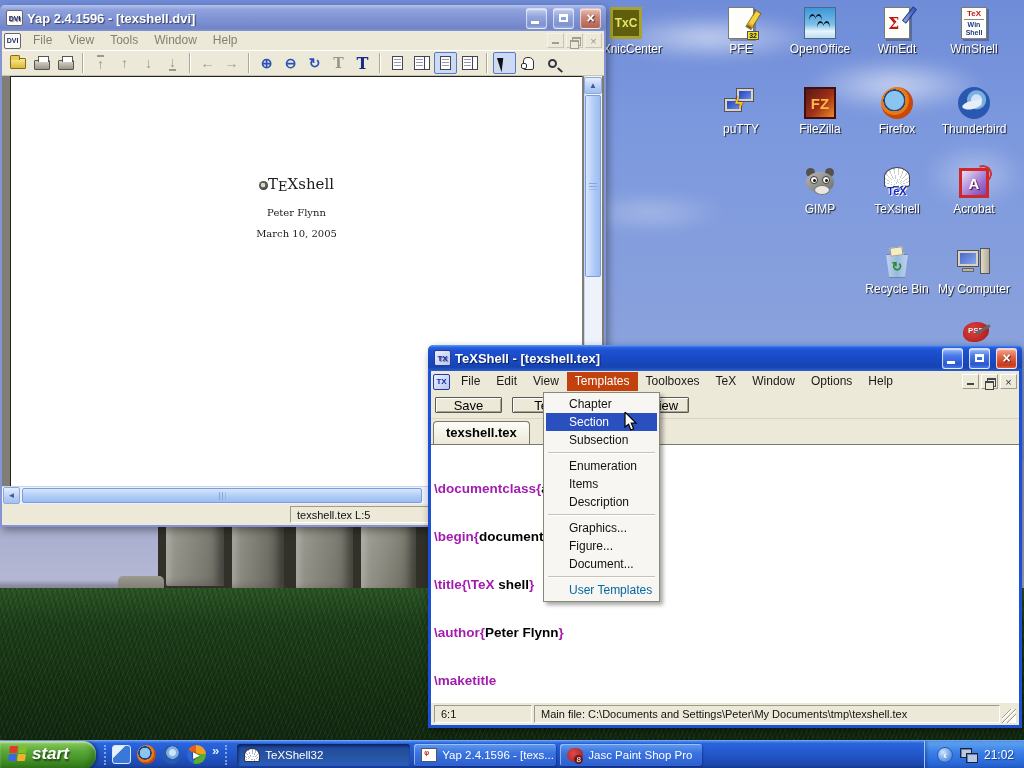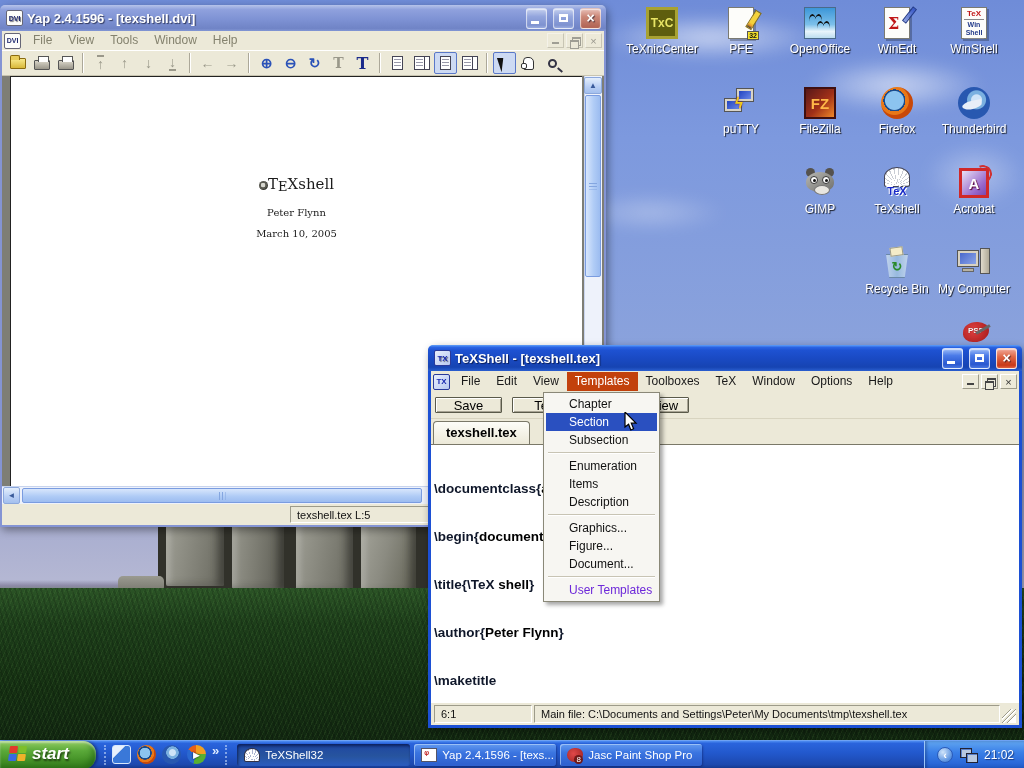--- a/index.html
+++ b/index.html
@@ -179,31 +179,31 @@
   #texshell .menubar .mitem.selected { background:#c2410c; color:#fff; }
   .btnrow { height:27px; background:#ece9d8; display:flex; align-items:center; gap:10px; padding:0 4px; border-bottom:1px solid #d8d4c0; }
   .cbtn { height:16px; min-width:67px; background:#ece9d8; border:1px solid #5a5a4a; border-radius:1px;
           box-shadow:inset 1px 1px 0 #fff, inset -1px -1px 0 #a8a494; font-size:13px; display:flex; align-items:center; justify-content:center; padding:0 10px; }
   .cbtn.preview { margin-left:32px; }
   .tabrow { height:25px; background:#ece9d8; display:flex; align-items:flex-end; padding:0 2px; }
   .tab { border:1px solid #7a7868; border-bottom:none; border-radius:4px 4px 0 0; background:linear-gradient(180deg,#fdfdf8,#ece9d8);
          font-weight:bold; font-size:13px; padding:3px 12px 4px 12px; }
   #editor { flex:1; background:#fff; border-top:1px solid #7a7868; font-weight:bold; font-size:13.5px; line-height:16px;
             padding:4px 0 0 3px; white-space:pre; overflow:hidden; }
-  .cmd { color:#0f172a; } .arg { color:#000; }
+  .cmd { color:#a21caf; } .arg { color:#000; }
   #texshell .statusbar { height:22px; flex:0 0 22px; }
   .panel.pos { width:98px; }
   .panel.mainfile { flex:1; }
 
   
   #tmenu { position:absolute; left:543px; top:392px; width:117px; z-index:6; background:#f7f6f2; border:1px solid #8a8878;
            box-shadow:3px 3px 4px rgba(0,0,0,.35); padding:2px; font-size:12px; color:#111; }
   #tmenu .mi { padding:2px 4px 3px 23px; height:18px; }
   #tmenu .mi.hl { background:#2a50c0; color:#fff; }
-  #tmenu .mi.disabled { color:#6d28d9; }
+  #tmenu .mi.disabled { color:#0369a1; }
   #tmenu .msep { height:0; border-top:1px solid #c8c4b4; border-bottom:1px solid #fff; margin:3px 2px; }
 
   
   #taskbar { position:absolute; left:0; bottom:0; width:1024px; height:28px; z-index:8; display:flex; align-items:center;
              background:linear-gradient(180deg,#4e8df2 0%,#2a64dc 9%,#2258cc 45%,#1c48ae 88%,#15398e 100%);
              border-top:1px solid #6ea2f3; }
   #startbtn { height:28px; width:96px; display:flex; align-items:center; gap:6px; padding:0 12px 2px 9px;
               border-radius:0 13px 13px 0; background:linear-gradient(180deg,#93cd62 0%,#5aa939 35%,#449127 70%,#3b851f 100%);
               box-shadow:inset 0 2px 2px rgba(255,255,255,.45), inset -4px -3px 6px rgba(0,60,0,.35), 2px 0 3px rgba(0,0,30,.4);
               color:#fff; font-size:17px; font-weight:bold; font-style:italic; text-shadow:1px 2px 2px rgba(0,0,0,.6); }
@@ -258,21 +258,21 @@
     <div class="treeline"></div>
     <div class="stones-backdrop"></div>
     <div class="stone s1"></div>
     <div class="stone s2"></div>
     <div class="stone s3"></div>
     <div class="stone s4"></div>
     <div class="slab"></div>
     <div class="grass"></div>
   </div>
 
-  <div class="dicon" style="left:624px;top:6px;">
+  <div class="dicon" style="left:588px;top:6px;">
     <div class="art">
         <div class="ic-txc">TxC</div>
       </div>
     <div class="lbl">TeXnicCenter</div>
   </div>
   <div class="dicon" style="left:703px;top:6px;">
     <div class="art">
         <div class="ic-page">
       <div class="pfe-pencil"></div>
       <div class="pfe-badge">32</div>

